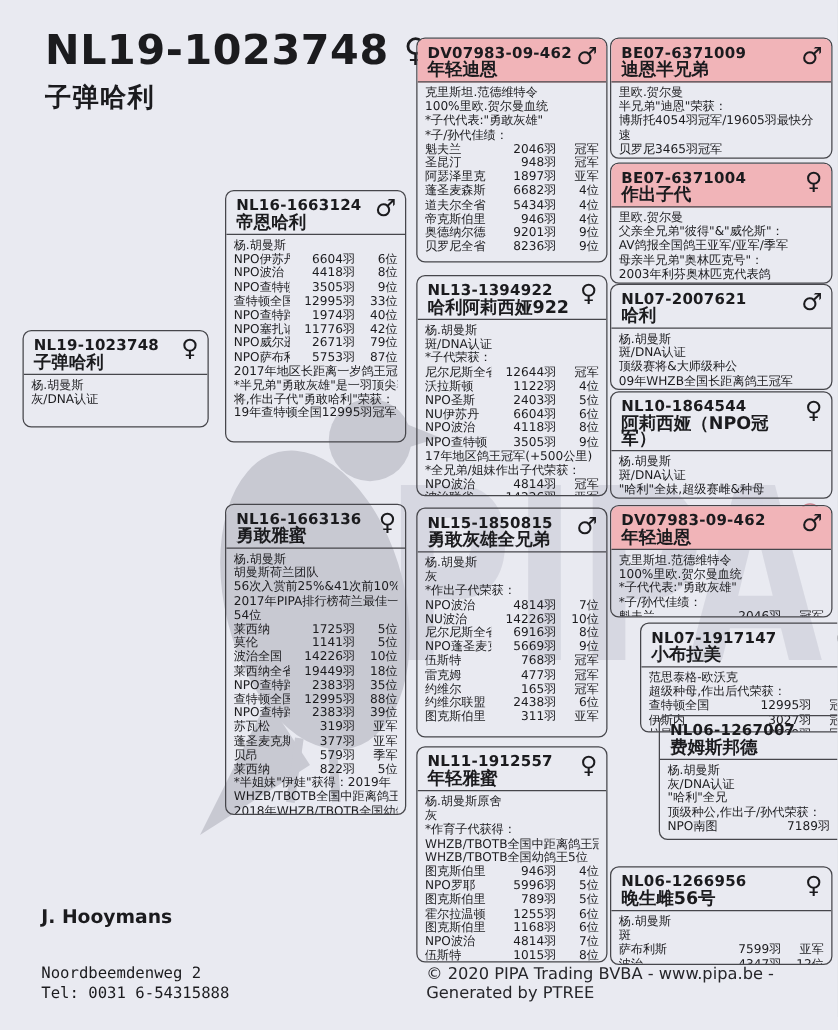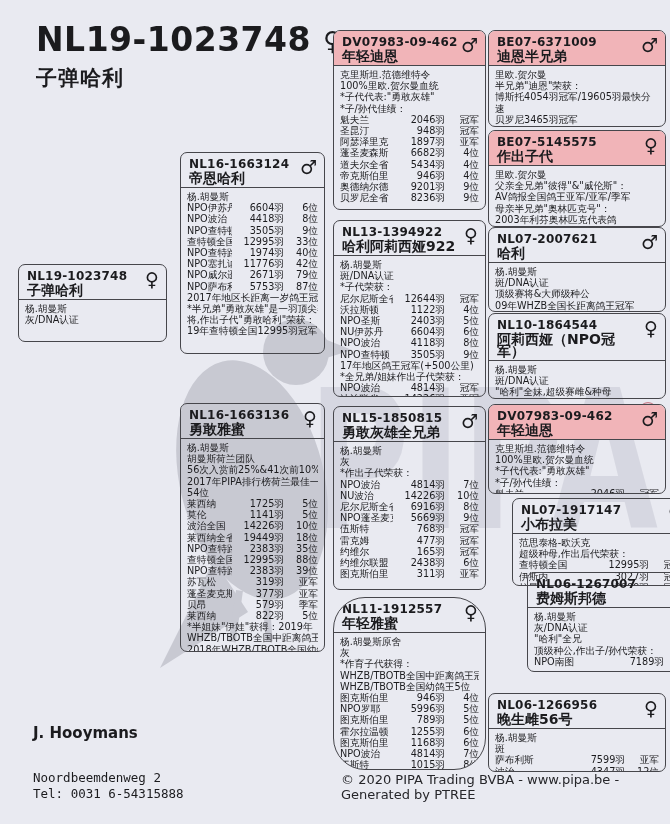--- a/index.html
+++ b/index.html
@@ -367,21 +367,21 @@
             <span class="c">2438羽</span>
             <span class="p">6位</span>
           </div>
           <div class="ln row">
             <span class="n">图克斯伯里</span>
             <span class="c">311羽</span>
             <span class="p">亚军</span>
           </div>
         </div>
       </div>
-      <div class="box" style="left: 333px; top: 597px; width: 151px; height: 171px; border-radius: 32px;">
+      <div class="box" style="left: 333px; top: 597px; width: 151px; height: 171px;">
         <div class="hdr">
           <div class="hdr-ring">NL11-1912557</div>
           <div class="hdr-name">年轻雅蜜</div>
           <div class="hdr-sex">♀</div>
         </div>
         <div class="bd">
           <div class="ln">杨.胡曼斯原舍</div>
           <div class="ln">灰</div>
           <div class="ln">*作育子代获得：</div>
           <div class="ln">WHZB/TBOTB全国中距离鸽王冠军</div>
@@ -432,21 +432,21 @@
         <div class="bd">
           <div class="ln">里欧.贺尔曼</div>
           <div class="ln">半兄弟"迪恩"荣获：</div>
           <div class="ln">博斯托4054羽冠军/19605羽最快分</div>
           <div class="ln">速</div>
           <div class="ln">贝罗尼3465羽冠军</div>
         </div>
       </div>
       <div class="box" style="left: 488px; top: 130px; width: 176px; height: 95px;">
         <div class="hdr pink">
-          <div class="hdr-ring">BE07-5145575</div>
+          <div class="hdr-ring">BE07-6371004</div>
           <div class="hdr-name">作出子代</div>
           <div class="hdr-sex">♀</div>
         </div>
         <div class="bd">
           <div class="ln">里欧.贺尔曼</div>
           <div class="ln">父亲全兄弟"彼得"&amp;"威伦斯"：</div>
           <div class="ln">AV鸽报全国鸽王亚军/亚军/季军</div>
           <div class="ln">母亲半兄弟"奥林匹克号"：</div>
           <div class="ln">2003年利芬奥林匹克代表鸽</div>
         </div>

